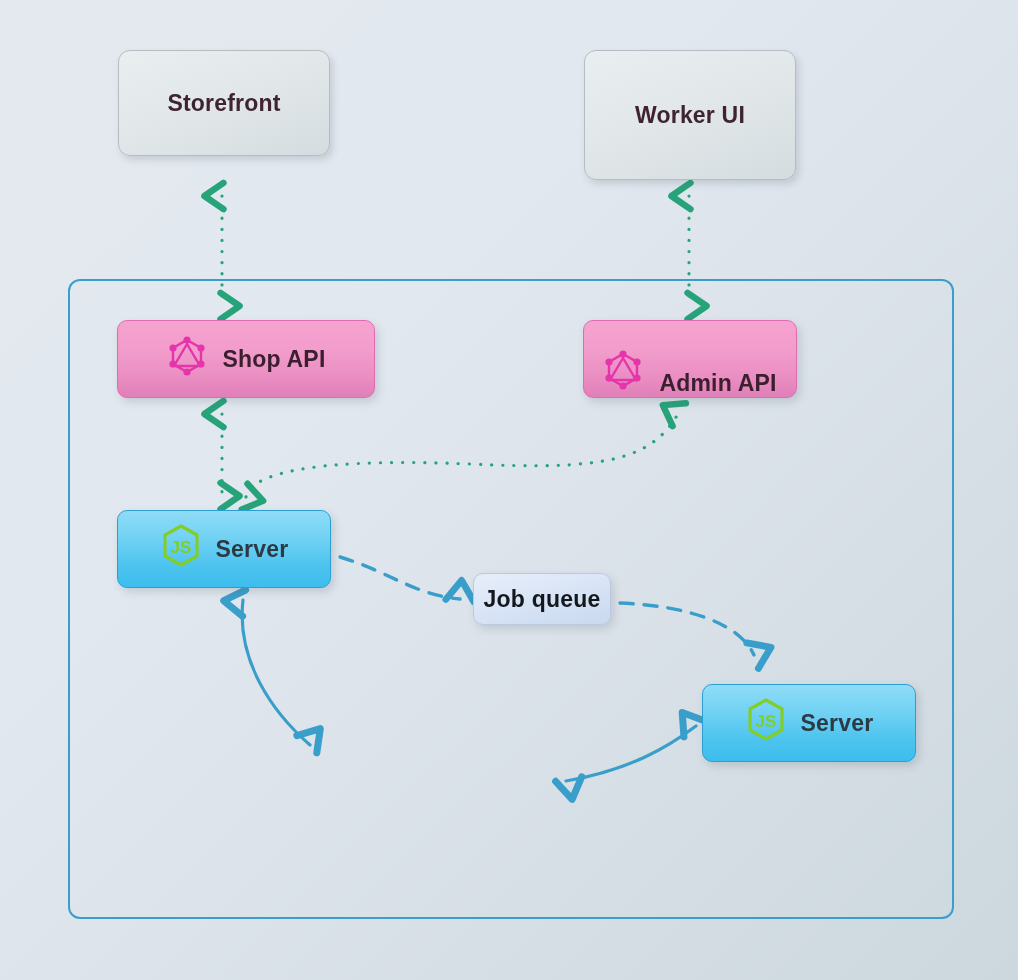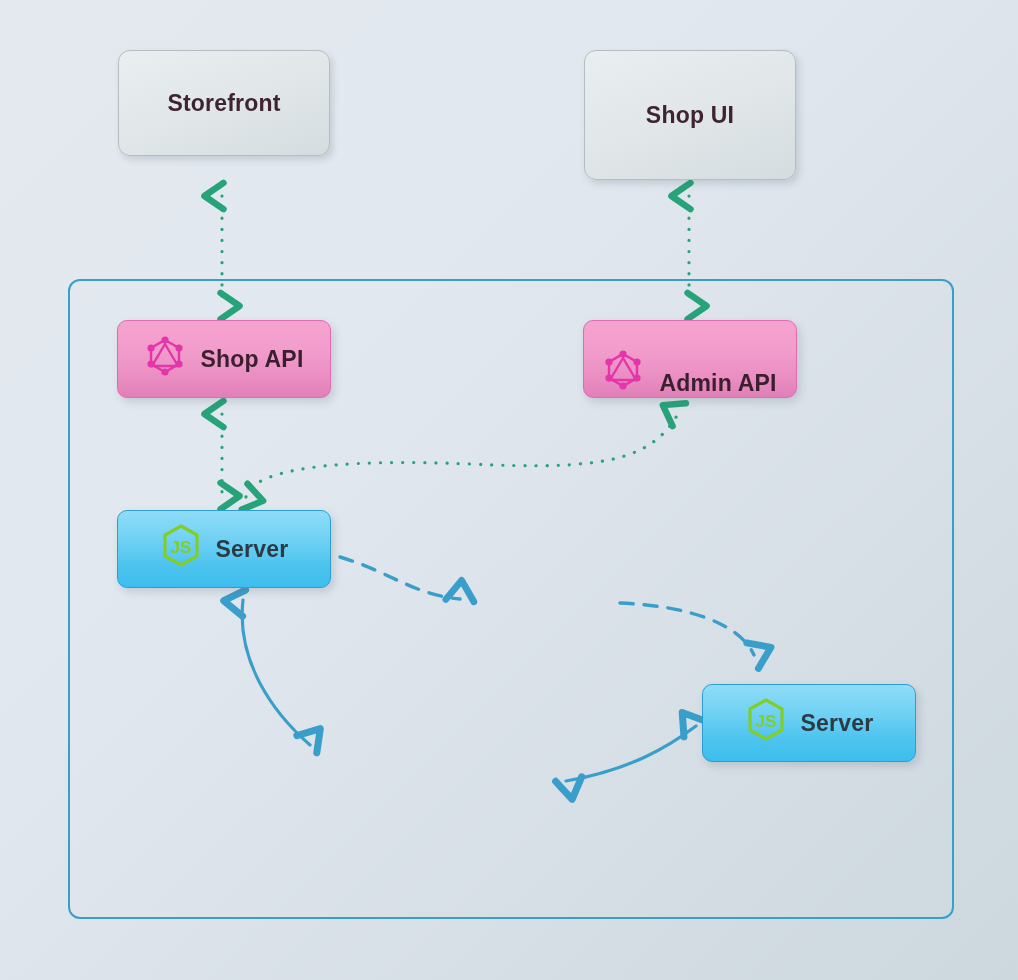--- a/index.html
+++ b/index.html
@@ -86,21 +86,21 @@
     color: #14181d;
     font-size: 23px;
     box-shadow: 3px 4px 8px rgba(80, 95, 110, .20);
     gap: 18px;
     padding: 0 16px;
   }
 
   
   #node-storefront { left: 118px; top: 50px;  width: 212px; height: 106px; }
   #node-adminui    { left: 584px; top: 50px;  width: 212px; height: 130px; }
-  #node-shopapi    { left: 117px; top: 320px; width: 214px; height: 78px; }
+  #node-shopapi    { left: 117px; top: 320px; width: 258px; height: 78px; }
   #node-adminapi   { left: 583px; top: 320px; width: 214px; height: 78px; align-items: flex-end; }
   #node-server     { left: 117px; top: 510px; width: 214px; height: 78px; }
   #node-worker     { left: 702px; top: 684px; width: 214px; height: 78px; }
   #node-jobqueue   { left: 473px; top: 573px; width: 138px; height: 52px; }
   #node-database   { left: 331px; top: 733px; width: 222px; height: 124px; }
 
   #container-box {
     position: absolute;
     left: 68px;
     top: 279px;
@@ -164,21 +164,21 @@
     <g>
       <path d="M 566 781 C 630 770, 668 747, 696 726" fill="none" stroke="#3a9ecb" stroke-width="3.2" stroke-linecap="round" marker-start="url(#ah-blue-solid)" marker-end="url(#ah-blue-solid)"></path>
     </g>
   </svg>
 
   <div class="node client" id="node-storefront">
     <span class="label">Storefront</span>
   </div>
 
   <div class="node client" id="node-adminui">
-    <span class="label">Shop UI</span>
+    <span class="label">Worker UI</span>
   </div>
 
   <div class="node api" id="node-shopapi">
     <span class="ico">
       <svg width="40" height="42" viewBox="0 0 40 42" xmlns="http://www.w3.org/2000/svg">
         <g stroke="#e535ab" stroke-width="2.4" fill="none">
           <polygon points="20,5 34,13 34,29 20,37 6,29 6,13"></polygon>
           <polygon points="20,9 33,31 7,31"></polygon>
         </g>
         <g fill="#e535ab">
@@ -227,15 +227,18 @@
   <div class="node service" id="node-worker">
     <span class="ico">
       <svg width="42" height="46" viewBox="0 0 42 46" xmlns="http://www.w3.org/2000/svg">
         <polygon points="21,3 37,12 37,33 21,42 5,33 5,12" fill="none" stroke="#83cd29" stroke-width="3.2" stroke-linejoin="round"></polygon>
         <text x="21" y="30" font-family="'Liberation Sans', sans-serif" font-size="17" font-weight="bold" fill="#83cd29" text-anchor="middle">JS</text>
       </svg>
     </span>
     <span class="label">Server</span>
   </div>
 
+  <div class="node plain" id="node-jobqueue">
+    <span class="label">Job queue</span>
+  </div>
 
 
 </div>
 
 </body></html>

